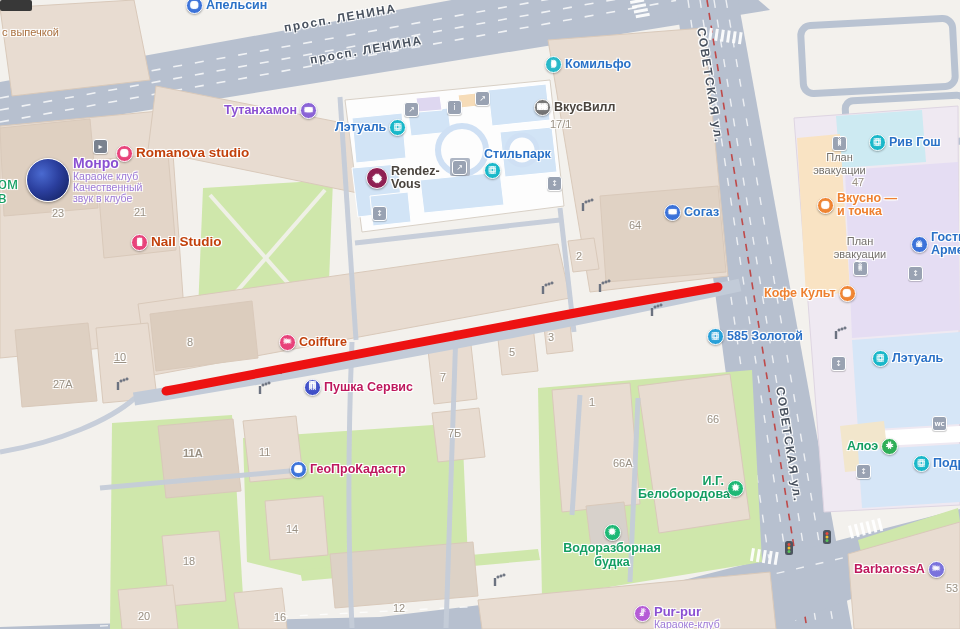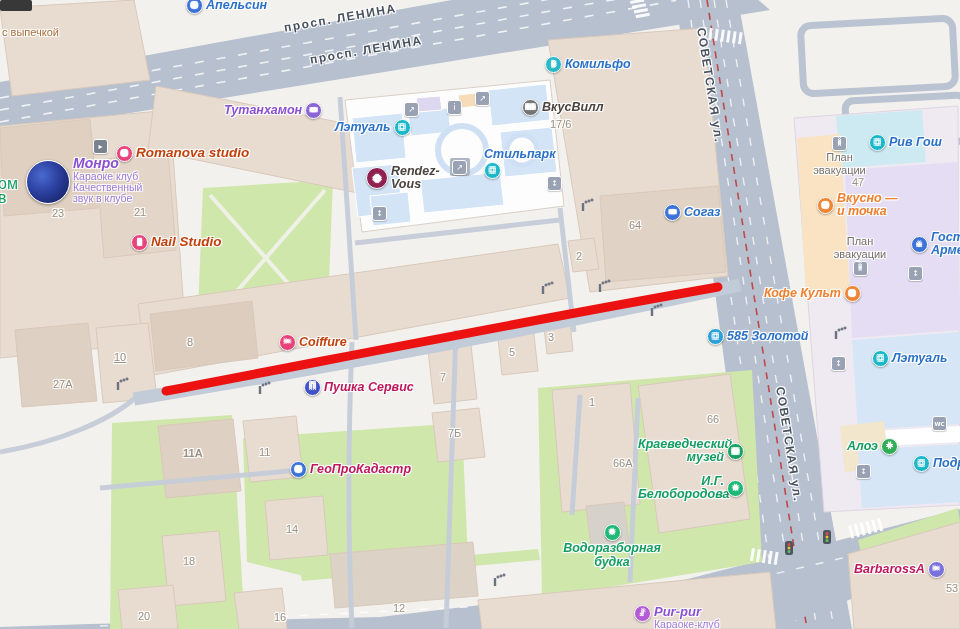--- a/index.html
+++ b/index.html
@@ -5,21 +5,21 @@
   html,body{margin:0;padding:0;background:#ddd;}
   .map{position:relative;width:960px;height:629px;overflow:hidden;background:#f3f1ed;
        font-family:"Liberation Sans",sans-serif;}
   .map svg{position:absolute;left:0;top:0;}
   .lbl{position:absolute;white-space:nowrap;line-height:1.05;
        text-shadow:-1px -1px 0 rgba(255,255,255,.95),1px -1px 0 rgba(255,255,255,.95),
                    -1px 1px 0 rgba(255,255,255,.95),1px 1px 0 rgba(255,255,255,.95),0 0 3px #fff;}
   .street{color:#49525f;font-weight:bold;font-size:12px;letter-spacing:1.6px;transform-origin:0 0;}
   .hn{color:#9a9184;font-size:11px;}
   .poi{display:flex;align-items:center;gap:3px;}
-  .poi .nm{font-weight:bold;font-size:12.5px;font-style:italic;}
+  .poi .nm{font-weight:bold;font-size:12.5px;}
   .col{flex-direction:column;gap:1px;}
   .sub{font-weight:normal;font-size:10.5px;line-height:11px;}
   .picon{display:flex;align-items:center;justify-content:center;flex:none;
          width:15px;height:15px;border-radius:50%;color:#fff;font-size:8px;
          font-family:"DejaVu Sans",sans-serif;border:1.5px solid #fff;
          box-shadow:0 1px 2px rgba(0,0,0,.3);box-sizing:content-box;}
   .picon.big{width:20px;height:20px;font-size:10px;}
   .picon.vv{font-size:6.5px;font-weight:bold;letter-spacing:0;}
   .micon{position:absolute;width:13px;height:13px;border-radius:3px;background:#99a2b2;
          border:1px solid #fff;color:#fff;font-size:8px;display:flex;align-items:center;
@@ -275,21 +275,21 @@
   <span class="nm c-blue">Апельсин</span>
 </div>
 <div class="lbl" style="left:2px;top:27px;font-size:11px;"><span class="c-brown">с выпечкой</span></div>
 
 <div class="lbl poi" style="left:545px;top:56px;">
   <span class="picon" style="background:#28b8c8;">◗</span>
   <span class="nm c-blue">Комильфо</span>
 </div>
 
 <div class="lbl poi" style="left:522px;top:99px;">
-  <span class="picon vv" style="background:#737373;">ВВ</span>
+  <span class="picon vv" style="background:#737373;margin-left:12px;">ВВ</span>
   <span class="nm c-dark">ВкусВилл</span>
 </div>
 
 <div class="lbl poi" style="left:224px;top:102px;">
   <span class="nm c-purple">Тутанхамон</span>
   <span class="picon" style="background:#8a63d6;">▬</span>
 </div>
 
 <div class="lbl poi" style="left:335px;top:119px;">
   <span class="nm c-blue">Лэтуаль</span>
@@ -302,21 +302,21 @@
     <span class="nm c-dark" style="display:block;">Rendez-</span>
     <span class="nm c-dark" style="display:block;">Vous</span>
   </span>
 </div>
 
 <div class="lbl poi col" style="left:484px;top:148px;align-items:flex-start;">
   <span class="nm c-blue">Стильпарк</span>
   <span class="picon" style="background:#18b7c9;">◻</span>
 </div>
 
-<div class="lbl poi" style="left:26px;top:156px;align-items:flex-end;">
+<div class="lbl poi" style="left:26px;top:156px;align-items:center;">
   <span class="photo"></span>
   <span>
     <span class="nm c-purple" style="display:block;font-size:14px;">Монро</span>
     <span class="sub c-lpurple" style="display:block;">Караоке клуб</span>
     <span class="sub c-lpurple" style="display:block;">Качественный</span>
     <span class="sub c-lpurple" style="display:block;">звук в клубе</span>
   </span>
 </div>
 
 <div class="lbl poi" style="left:116px;top:145px;">
@@ -400,27 +400,20 @@
 <div class="lbl poi" style="left:913px;top:455px;">
   <span class="picon" style="background:#18b7c9;">◻</span>
   <span class="nm c-blue">Подр</span>
 </div>
 
 <div class="lbl poi" style="left:290px;top:461px;">
   <span class="picon" style="background:#3b72d9;">●</span>
   <span class="nm c-indigo">ГеоПроКадастр</span>
 </div>
 
-<div class="lbl poi" style="left:638px;top:438px;">
-  <span style="width:86px;">
-    <span class="nm c-green tar" style="display:block;">Краеведческий</span>
-    <span class="nm c-green tar" style="display:block;">музей</span>
-  </span>
-  <span class="picon" style="background:#12a05f;">▦</span>
-</div>
 
 <div class="lbl poi" style="left:638px;top:475px;">
   <span style="width:86px;">
     <span class="nm c-green tar" style="display:block;">И.Г.</span>
     <span class="nm c-green tar" style="display:block;">Белобородова</span>
   </span>
   <span class="picon" style="background:#1db875;">★</span>
 </div>
 
 <div class="lbl poi col" style="left:564px;top:524px;align-items:center;width:96px;">
@@ -440,21 +433,21 @@
     <span class="nm c-purple" style="display:block;font-size:13px;">Pur-pur</span>
     <span class="sub c-lpurple" style="display:block;">Караоке-клуб</span>
   </span>
 </div>
 
 <div class="lbl" style="left:-2px;top:176px;"><span class="nm c-green">ом</span></div>
 <div class="lbl" style="left:-2px;top:190px;"><span class="nm c-green">в</span></div>
 
 <span class="lbl hn" style="left:52px;top:208px;">23</span>
 <span class="lbl hn" style="left:134px;top:207px;">21</span>
-<span class="lbl hn" style="left:550px;top:119px;">17/6</span>
+<span class="lbl hn" style="left:550px;top:119px;">17/1</span>
 <span class="lbl hn" style="left:629px;top:220px;">64</span>
 <span class="lbl hn" style="left:576px;top:251px;">2</span>
 <span class="lbl hn" style="left:53px;top:350px;margin-top:29px;">27А</span>
 <span class="lbl hn" style="left:114px;top:352px;text-decoration:underline;">10</span>
 <span class="lbl hn" style="left:187px;top:337px;">8</span>
 <span class="lbl hn" style="left:440px;top:372px;">7</span>
 <span class="lbl hn" style="left:509px;top:347px;">5</span>
 <span class="lbl hn" style="left:548px;top:332px;">3</span>
 <span class="lbl hn" style="left:448px;top:428px;">7Б</span>
 <span class="lbl hn" style="left:707px;top:414px;">66</span>

